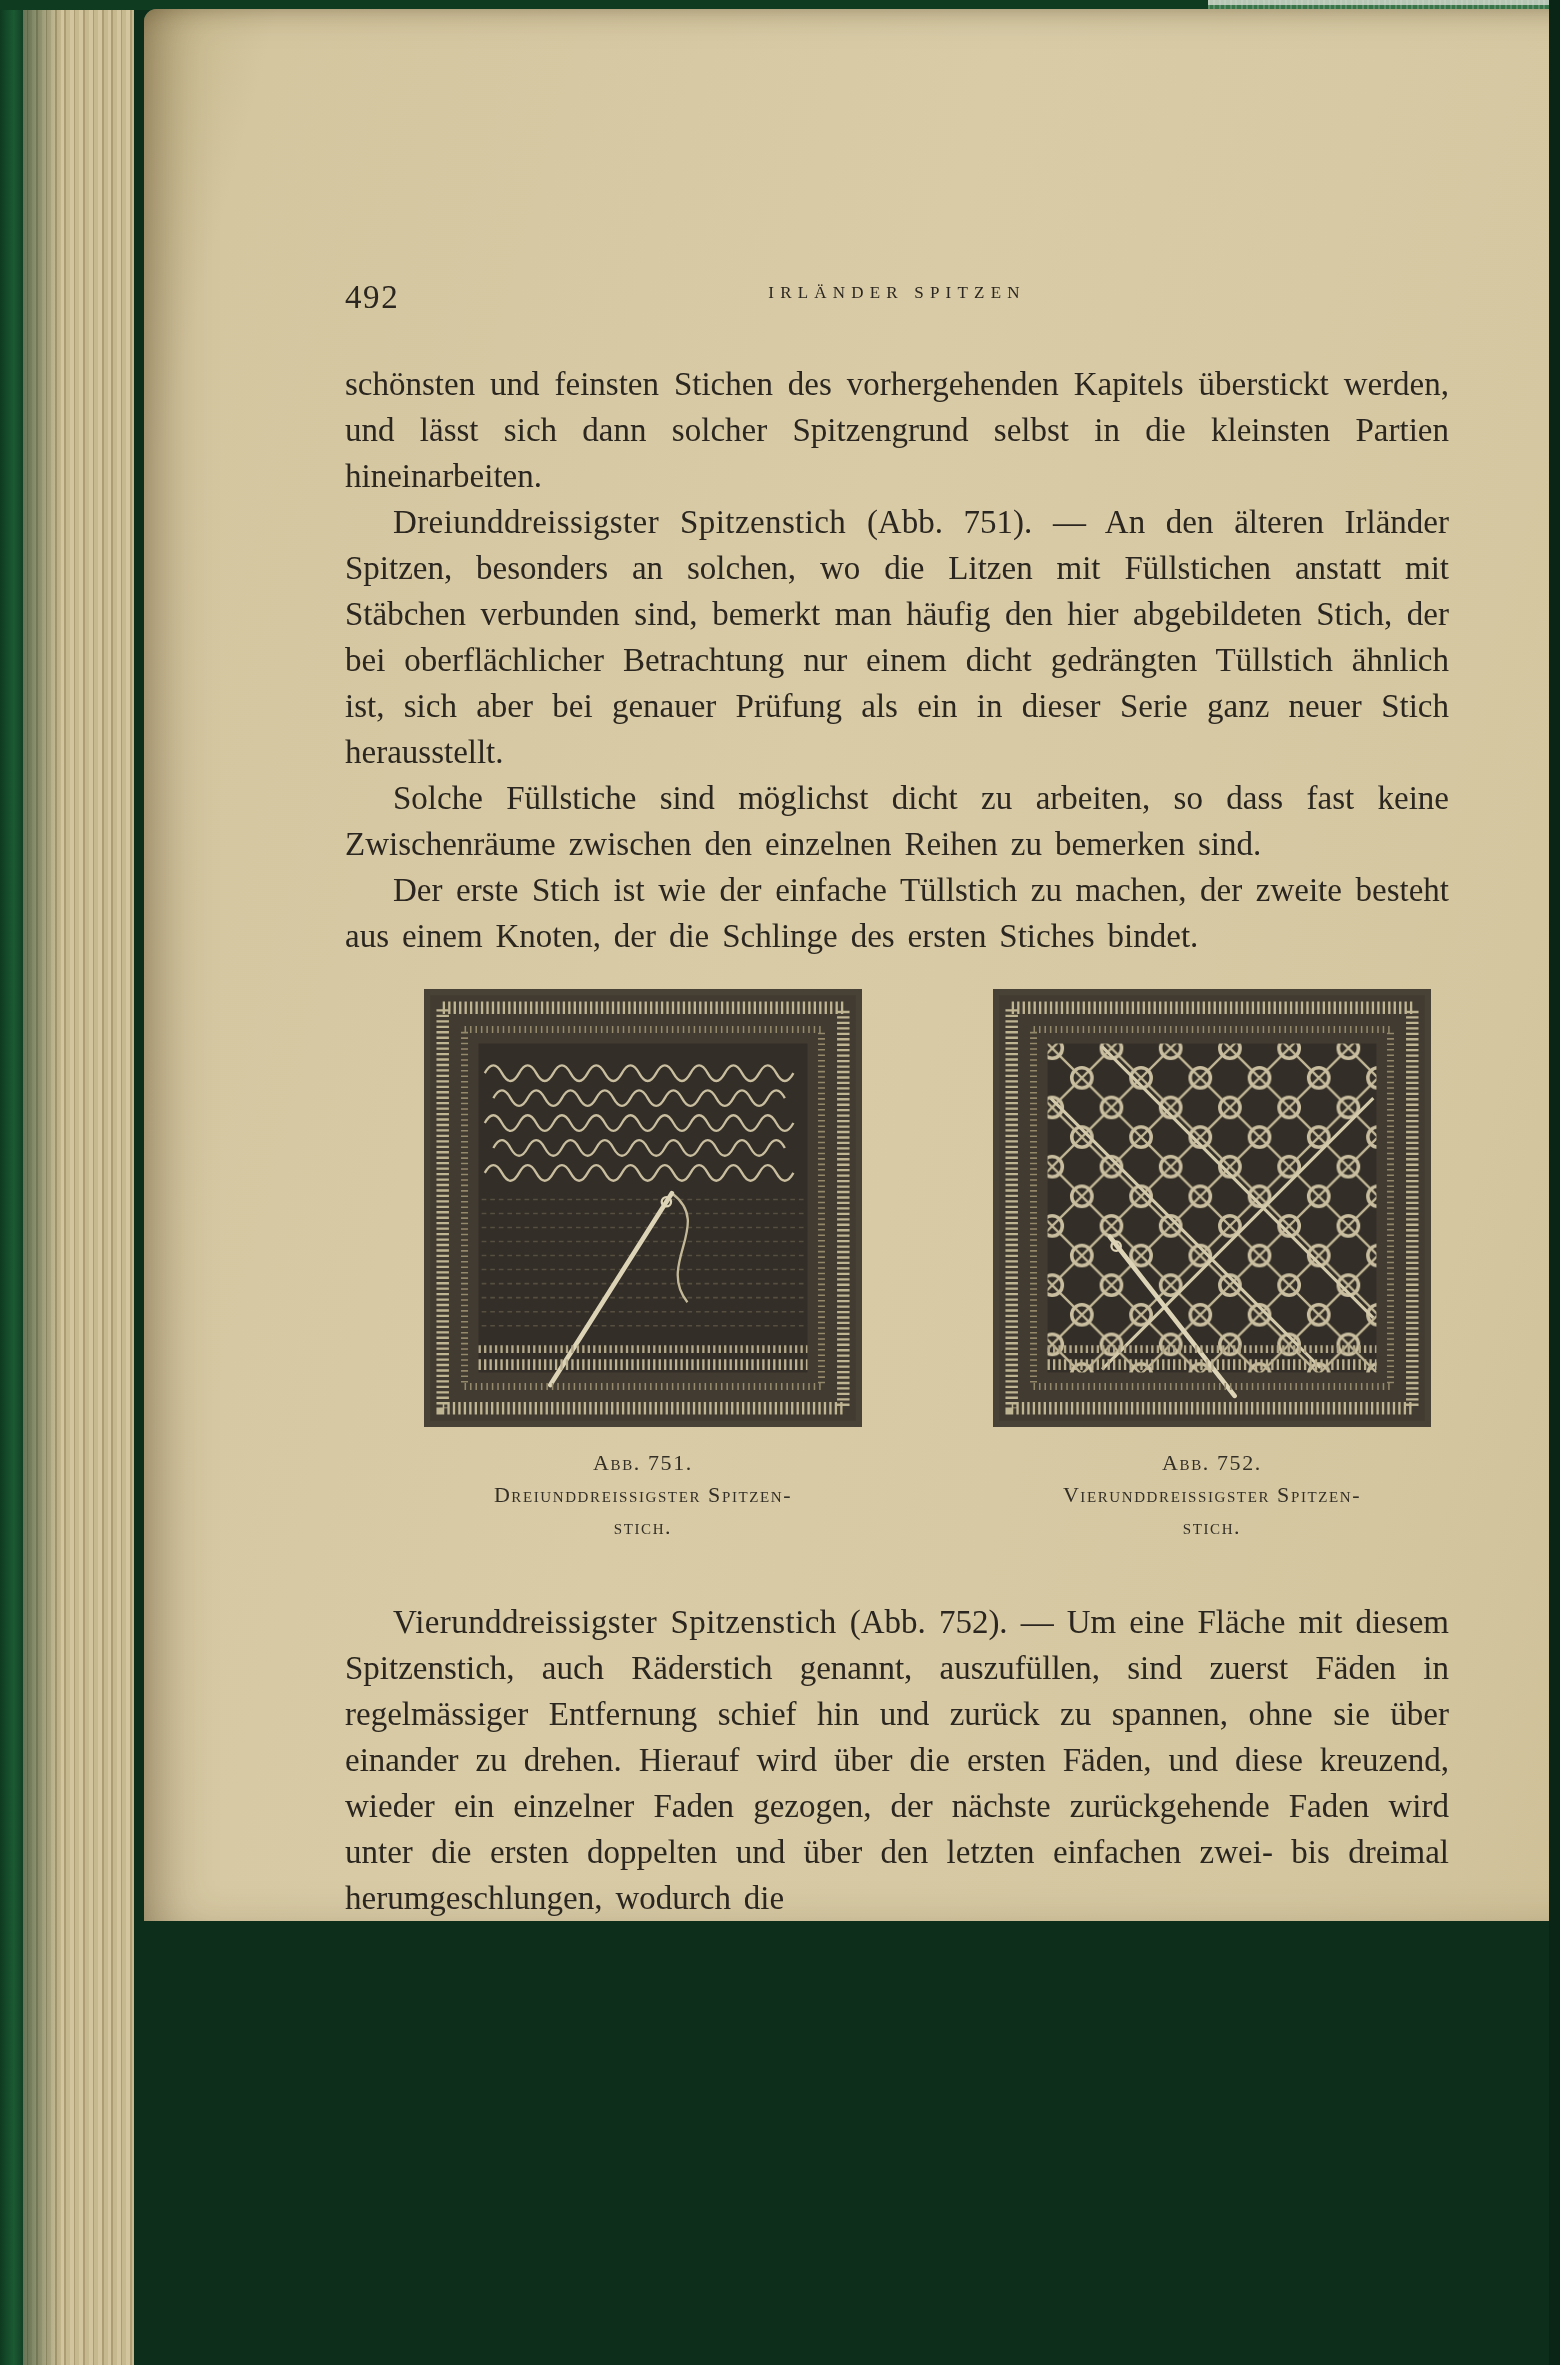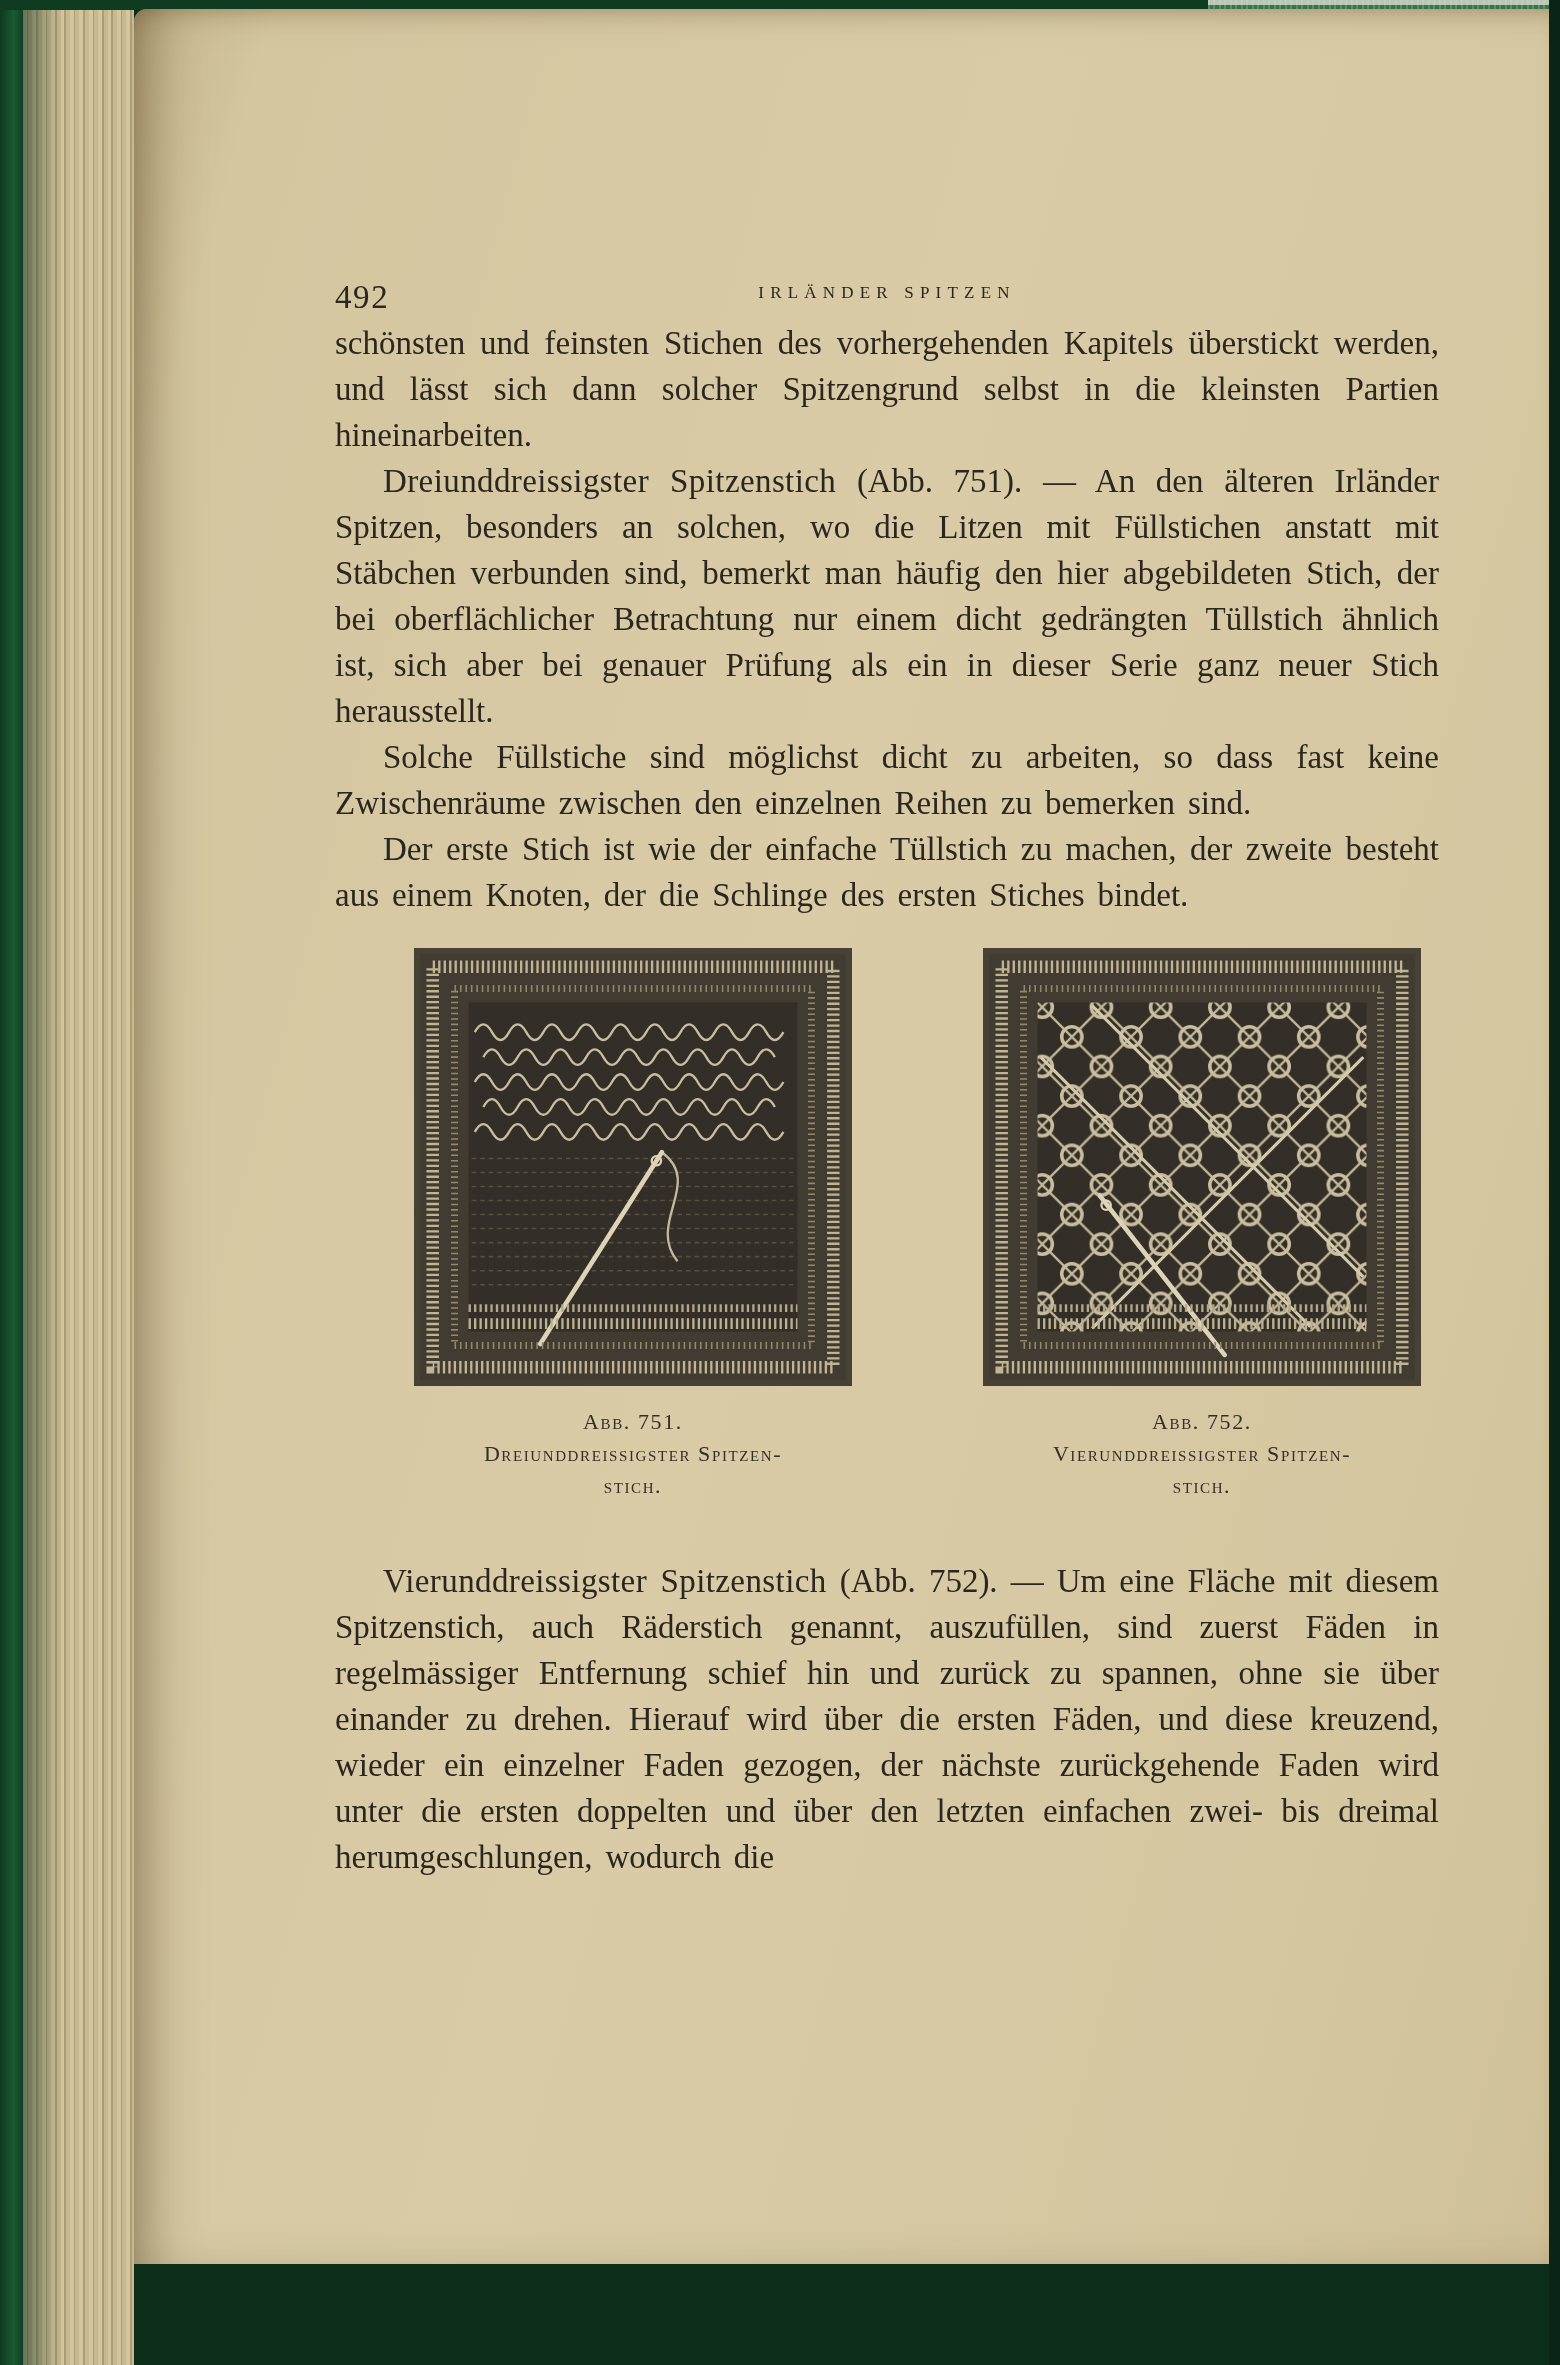--- a/index.html
+++ b/index.html
@@ -17,37 +17,37 @@
   .right-edge{position:absolute;right:0;top:0;width:11px;height:2366px;background:#0a2416;}
   .cloth{position:absolute;left:1208px;top:0;width:353px;height:45px;
     background:
       linear-gradient(rgba(226,226,218,.75) 0 5.5px,rgba(0,0,0,0) 5.5px),
       repeating-linear-gradient(90deg,rgba(255,255,255,.18) 0 1.6px,rgba(0,0,0,0) 1.6px 5.5px),
       linear-gradient(#3c7a4b,#245433);}
   .cloth::after{content:"";position:absolute;left:0;bottom:0;width:100%;height:15.6px;
     background:repeating-linear-gradient(90deg,#b23524 0 7px,#7e2418 7px 11px,#c04a31 11px 16.4px);}
 
   
-  .page{position:absolute;left:134px;top:9.4px;width:1415px;height:2255px;
+  .page{position:absolute;left:144px;top:9.4px;width:1415px;height:1912px;
     border-top-left-radius:12.5px;
     background:linear-gradient(105deg,#c3b489 0%,#d4c69f 7%,#d8cba6 45%,#d4c7a0 85%,#cfc098 100%);
     box-shadow:inset 36px 0 55px -26.5px rgba(70,52,22,.5), inset 0 14px 23.4px -15.6px rgba(70,52,22,.35);}
 
   .content{position:absolute;left:201px;top:267px;width:1104px;color:#2b261f;}
 
   .header-row{position:relative;height:44px;}
   .pagenum{position:absolute;left:0;top:3.1px;font-size:33px;letter-spacing:1.6px;}
   .running-title{position:absolute;left:50%;top:6.2px;transform:translateX(-50%);
     font-size:17px;letter-spacing:6.2px;white-space:nowrap;}
 
   .bodytext p{margin:0;font-size:33px;line-height:46px;text-align:justify;
     word-spacing:4.7px;text-indent:48px;}
   .bodytext p.noindent{text-indent:0;}
   .bodytext .lead{font-weight:400;letter-spacing:0.4px;}
-  .bodytext{}
+  .bodytext{margin-top:41px;}
 
   .figures{display:flex;margin-top:30px;}
   .figwrap{margin:0;}
   .figwrap.f1{margin-left:79px;}
   .figwrap.f2{margin-left:131px;}
   .photo{display:block;}
   .figcaption{margin-top:20px;text-align:center;font-variant:small-caps;
     font-size:22px;line-height:32px;letter-spacing:1.6px;color:#332e26;}
 
   .afterfig{margin-top:56px;}

